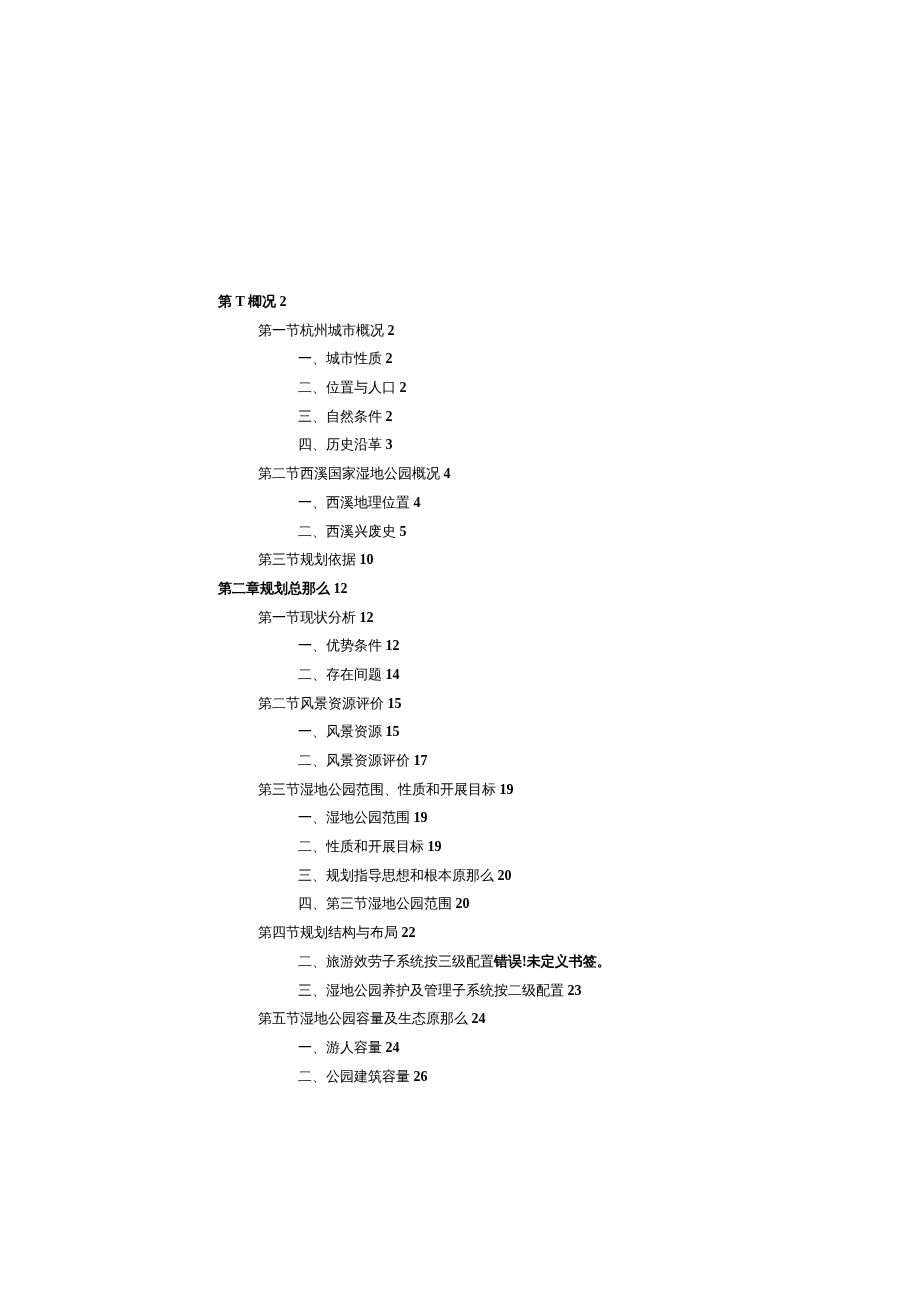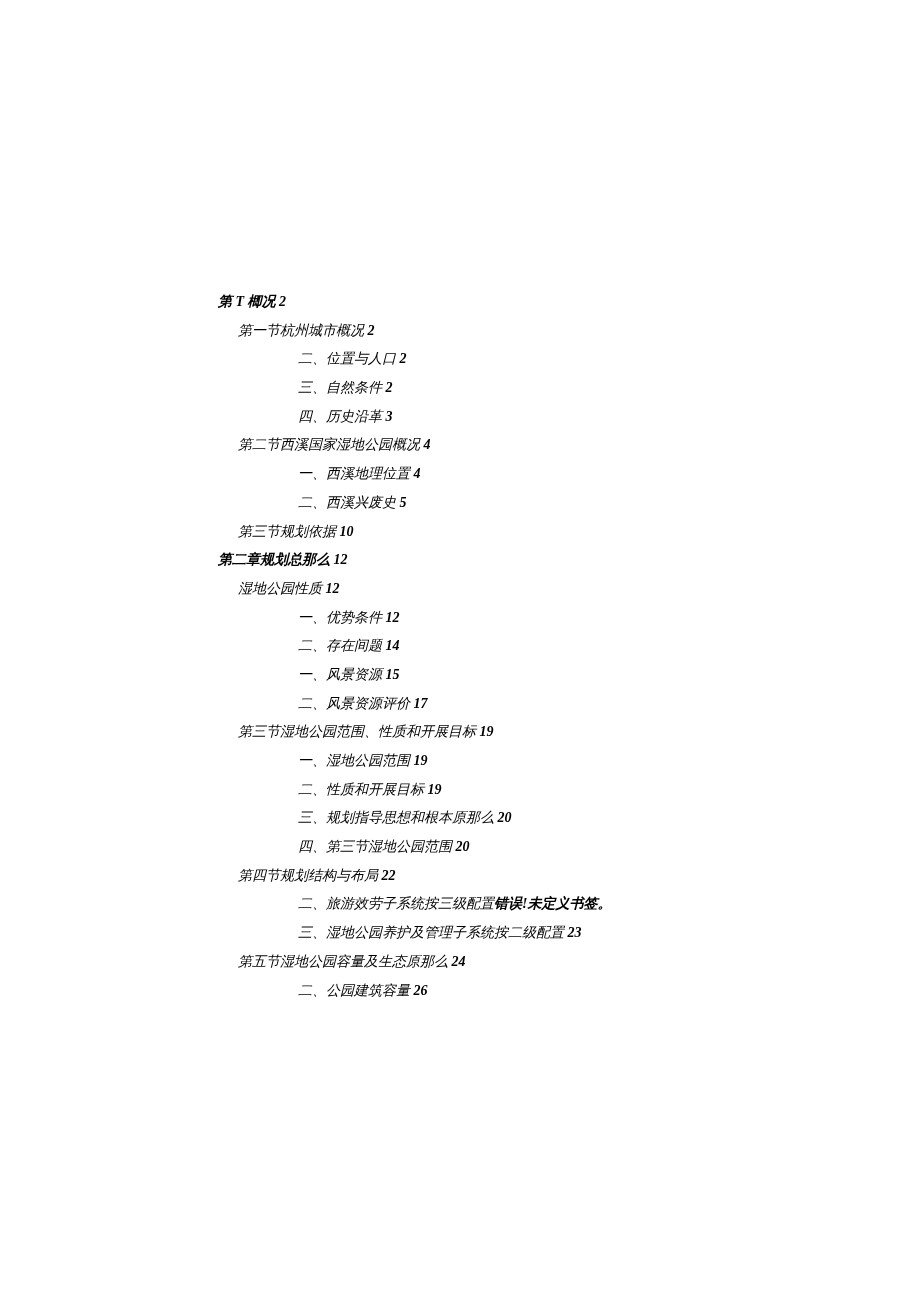--- a/index.html
+++ b/index.html
@@ -13,62 +13,64 @@
       background: #ffffff;
       font-family: "SimSun", "宋体", serif;
       font-size: 14px;
       color: #000000;
       padding-top: 288px;
       padding-left: 218px;
     }
     .toc-line {
       line-height: 2.05;
       white-space: nowrap;
-      font-style: italic;
     }
     .level-0 {
       margin-left: 0;
       font-weight: bold;
     }
     .level-1 {
-      margin-left: 20px;
+      margin-left: 40px;
     }
     .level-2 {
       margin-left: 80px;
     }
     .page-num {
       font-weight: bold;
     }
     .error-text {
       font-weight: bold;
       text-align: center;
     }
   </style>
 </head>
 <body>
 
 <div id="toc-container">
     <div class="toc-line level-0"><span>第 T 楖况 </span><span class="page-num">2</span></div>
     <div class="toc-line level-1"><span>第一节杭州城市概况 </span><span class="page-num">2</span></div>
+    <div class="toc-line level-2"><span>一、城市性质 </span><span class="page-num">2</span></div>
     <div class="toc-line level-2"><span>二、位置与人口 </span><span class="page-num">2</span></div>
     <div class="toc-line level-2"><span>三、自然条件 </span><span class="page-num">2</span></div>
     <div class="toc-line level-2"><span>四、历史沿革 </span><span class="page-num">3</span></div>
     <div class="toc-line level-1"><span>第二节西溪国家湿地公园概况 </span><span class="page-num">4</span></div>
     <div class="toc-line level-2"><span>一、西溪地理位置 </span><span class="page-num">4</span></div>
     <div class="toc-line level-2"><span>二、西溪兴废史 </span><span class="page-num">5</span></div>
     <div class="toc-line level-1"><span>第三节规划依据 </span><span class="page-num">10</span></div>
     <div class="toc-line level-0"><span>第二章规划总那么 </span><span class="page-num">12</span></div>
-    <div class="toc-line level-1"><span>湿地公园性质 </span><span class="page-num">12</span></div>
+    <div class="toc-line level-1"><span>第一节现状分析 </span><span class="page-num">12</span></div>
     <div class="toc-line level-2"><span>一、优势条件 </span><span class="page-num">12</span></div>
     <div class="toc-line level-2"><span>二、存在间题 </span><span class="page-num">14</span></div>
+    <div class="toc-line level-1"><span>第二节风景资源评价 </span><span class="page-num">15</span></div>
     <div class="toc-line level-2"><span>一、风景资源 </span><span class="page-num">15</span></div>
     <div class="toc-line level-2"><span>二、风景资源评价 </span><span class="page-num">17</span></div>
     <div class="toc-line level-1"><span>第三节湿地公园范围、性质和开展目标 </span><span class="page-num">19</span></div>
     <div class="toc-line level-2"><span>一、湿地公园范围 </span><span class="page-num">19</span></div>
     <div class="toc-line level-2"><span>二、性质和开展目标 </span><span class="page-num">19</span></div>
     <div class="toc-line level-2"><span>三、规划指导思想和根本原那么 </span><span class="page-num">20</span></div>
     <div class="toc-line level-2"><span>四、第三节湿地公园范围 </span><span class="page-num">20</span></div>
     <div class="toc-line level-1"><span>第四节规划结构与布局 </span><span class="page-num">22</span></div>
     <div class="toc-line level-2"><span>二、旅游效劳子系统按三级配置</span><span class="error-text">错误!未定义书签。</span></div>
     <div class="toc-line level-2"><span>三、湿地公园养护及管理子系统按二级配置 </span><span class="page-num">23</span></div>
     <div class="toc-line level-1"><span>第五节湿地公园容量及生态原那么 </span><span class="page-num">24</span></div>
+    <div class="toc-line level-2"><span>一、游人容量 </span><span class="page-num">24</span></div>
     <div class="toc-line level-2"><span>二、公园建筑容量 </span><span class="page-num">26</span></div>
   </div>
 
 </body></html>

